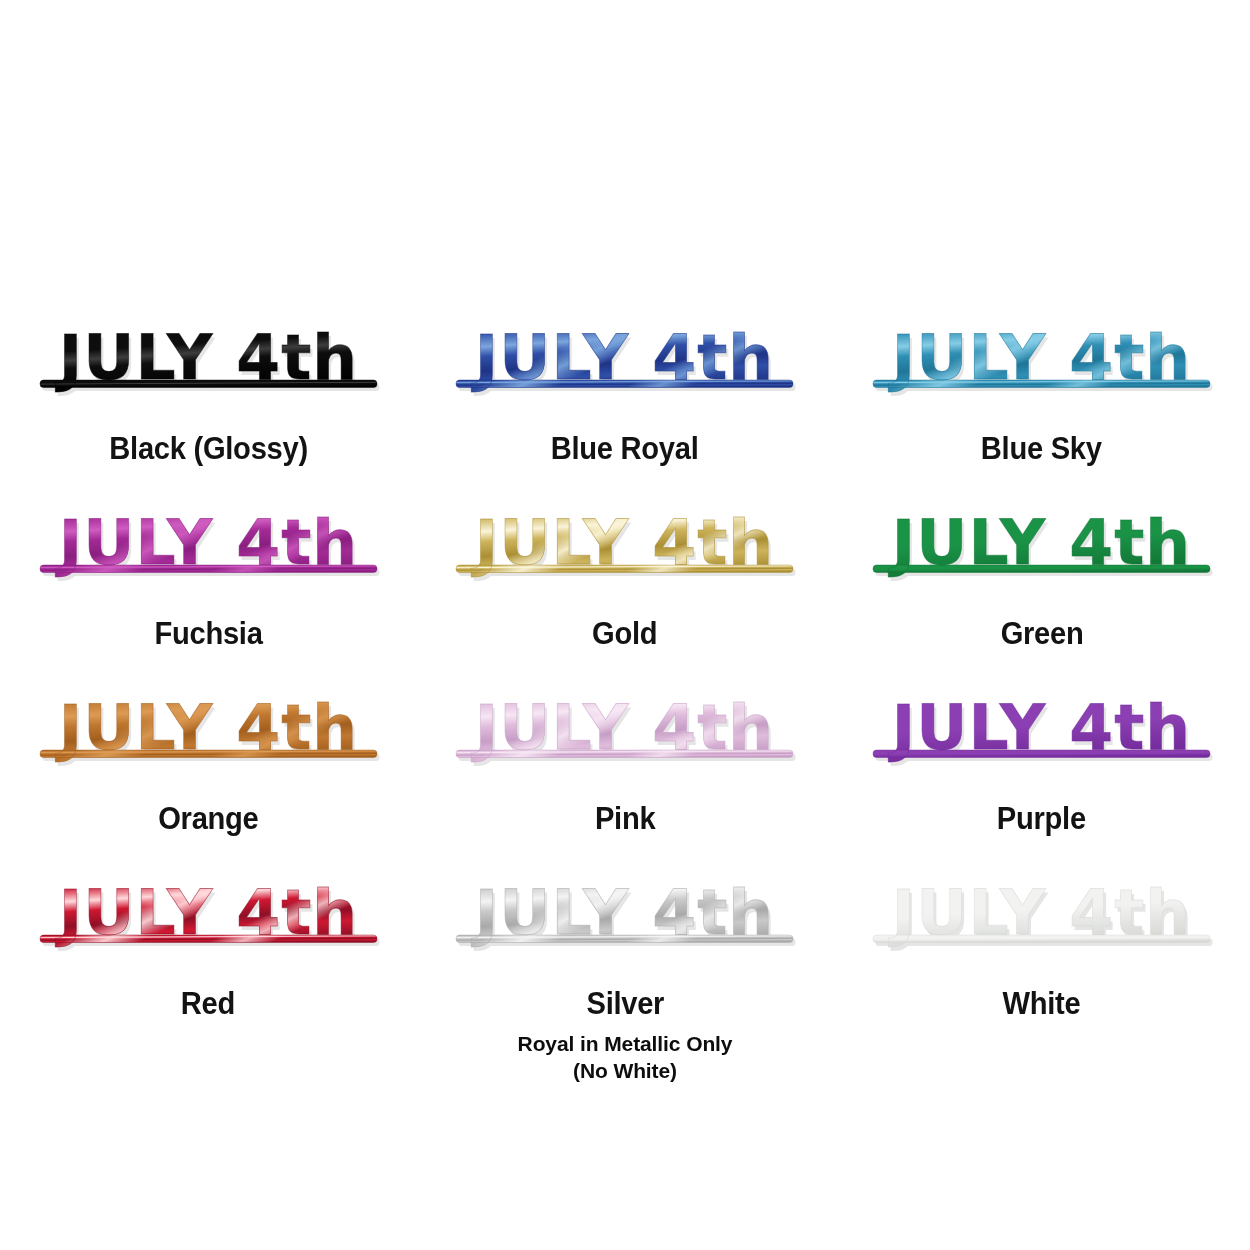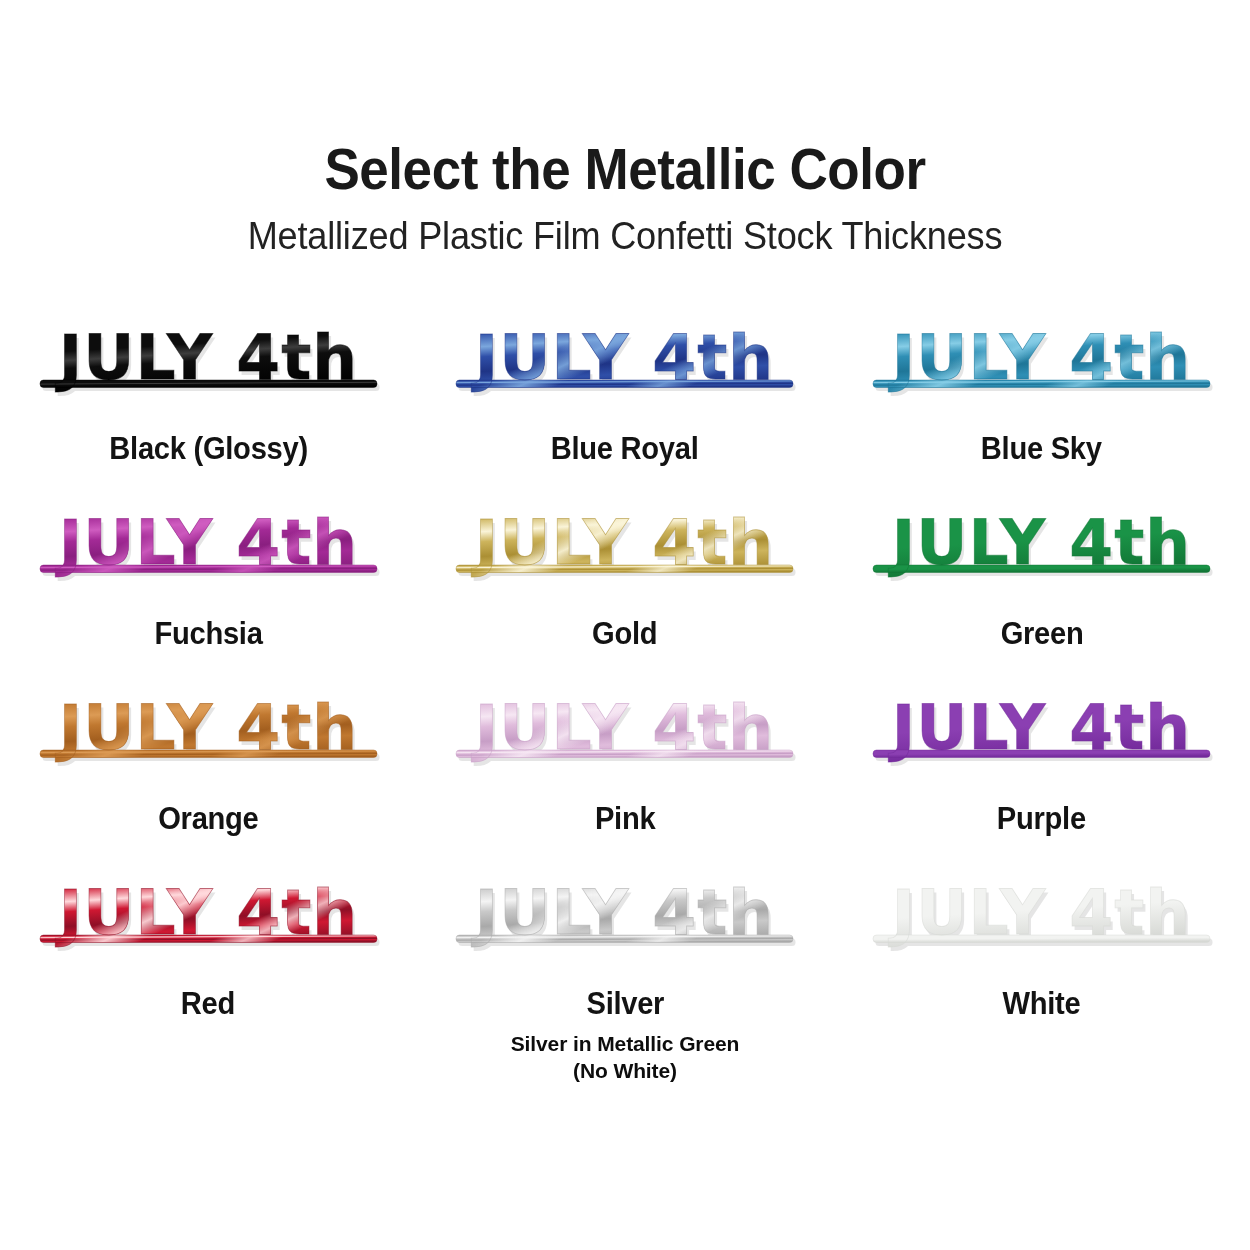--- a/index.html
+++ b/index.html
@@ -98,24 +98,20 @@
     line-height: 1.28;
     letter-spacing: -0.1px;
   }
   .note div { display: block; }
 </style>
 </head>
 <body>
 
 <div id="page">
 
-  <div class="header">
-    <div class="title">Select the Metallic Color</div>
-    <div class="subtitle">Metallized Plastic Film Confetti Stock Thickness</div>
-  </div>
 
   <div class="grid" id="swatch-grid">
       <div class="cell">
         <div class="art" title="JULY 4th">
           <svg viewBox="0 0 710 184" preserveAspectRatio="xMidYMid meet">
             <defs>
               <linearGradient id="g0-fill" x1="0" y1="0" x2="0.25" y2="1">
                 <stop offset="0" stop-color="#0d0d0d" stop-opacity="1"></stop>
                 <stop offset="0.4" stop-color="#0d0d0d" stop-opacity="1"></stop>
                 <stop offset="0.52" stop-color="#3d3d3d" stop-opacity="1"></stop>
@@ -589,21 +585,21 @@
             </g>
             <g clip-path="url(#g10-clip)">
               <rect x="0" y="0" width="710" height="184" fill="url(#g10-spec)"></rect>
             </g>
             <text x="355" y="122" text-anchor="middle" font-family="&quot;DejaVu Sans&quot;, sans-serif" font-size="126" font-weight="700" letter-spacing="2" fill="none" stroke="#a9a9a9" stroke-width="1.6" opacity="0.55">JULY 4th</text>
             <rect x="18" y="124" width="674" height="15" rx="7" fill="none" stroke="#a9a9a9" stroke-width="1.6" opacity="0.55"></rect>
           </svg>
         </div>
         <div class="swatch-label">Silver</div>
         <div class="note">
-          <div>Silver in Metallic Green</div>
+          <div>Royal in Metallic Only</div>
           <div>(No White)</div>
         </div>
       </div>
       <div class="cell">
         <div class="art" title="JULY 4th">
           <svg viewBox="0 0 710 184" preserveAspectRatio="xMidYMid meet">
             <defs>
               <linearGradient id="g11-fill" x1="0" y1="0" x2="0.25" y2="1">
                 <stop offset="0" stop-color="#f2f3f1" stop-opacity="1"></stop>
                 <stop offset="0.55" stop-color="#f2f3f1" stop-opacity="1"></stop>

